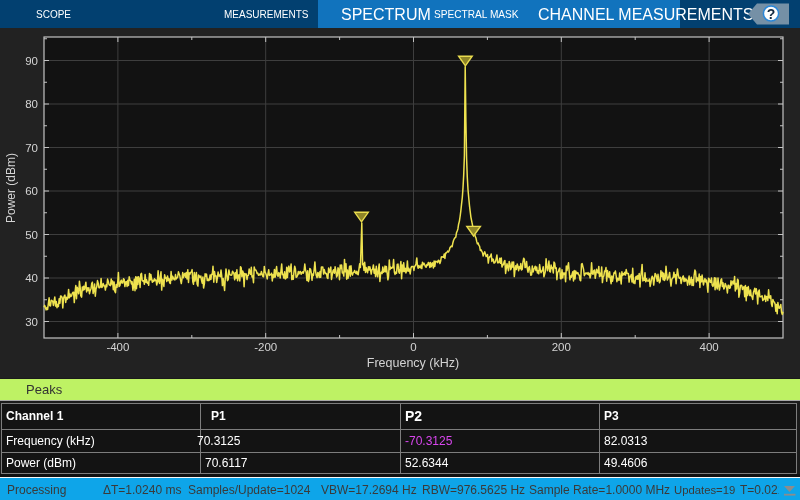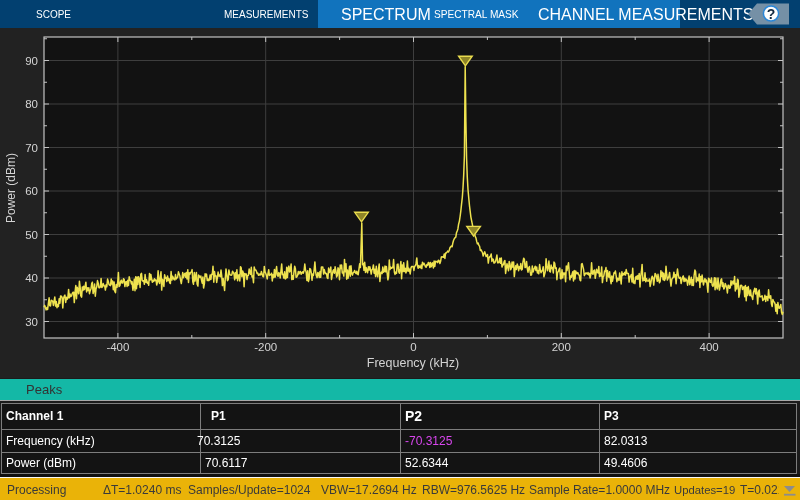--- a/index.html
+++ b/index.html
@@ -93,21 +93,21 @@
       <text x="561.3" y="351" fill="#d4d4d4" font-size="11.5" text-anchor="middle">200</text>
       <text x="709.1" y="351" fill="#d4d4d4" font-size="11.5" text-anchor="middle">400</text>
 <text x="413" y="367" fill="#d4d4d4" font-size="12.5" text-anchor="middle">Frequency (kHz)</text>
 <text x="15" y="188" fill="#d4d4d4" font-size="12" text-anchor="middle" transform="rotate(-90 15 188)">Power (dBm)</text>
 </g>
 <polyline points="44.0,307.2 44.7,305.4 45.4,307.6 46.2,309.9 46.9,307.5 47.6,309.5 48.3,304.2 49.1,297.8 49.8,305.8 50.5,305.9 51.2,300.3 51.9,300.5 52.7,301.2 53.4,305.5 54.1,300.9 54.8,297.1 55.6,306.1 56.3,301.5 57.0,307.7 57.7,304.4 58.4,306.5 59.2,298.7 59.9,303.3 60.6,295.9 61.3,296.2 62.1,297.5 62.8,308.0 63.5,298.6 64.2,296.1 64.9,295.1 65.7,302.5 66.4,297.3 67.1,299.4 67.8,298.4 68.6,289.4 69.3,297.8 70.0,294.0 70.7,296.6 71.5,296.0 72.2,293.6 72.9,292.3 73.6,292.3 74.3,302.6 75.1,291.7 75.8,285.5 76.5,298.7 77.2,287.3 78.0,290.5 78.7,293.8 79.4,281.2 80.1,286.7 80.8,295.6 81.6,297.2 82.3,287.0 83.0,290.4 83.7,286.2 84.5,289.6 85.2,286.0 85.9,282.2 86.6,291.9 87.3,287.7 88.1,290.6 88.8,287.7 89.5,293.7 90.2,290.7 91.0,288.8 91.7,283.5 92.4,282.2 93.1,293.5 93.8,290.9 94.6,284.1 95.3,296.2 96.0,288.9 96.7,287.1 97.5,280.6 98.2,283.1 98.9,287.7 99.6,287.7 100.3,287.0 101.1,278.6 101.8,287.5 102.5,286.8 103.2,283.6 104.0,285.7 104.7,285.9 105.4,290.1 106.1,284.8 106.8,286.7 107.6,279.1 108.3,281.4 109.0,284.4 109.7,285.2 110.5,285.7 111.2,279.1 111.9,283.9 112.6,281.0 113.3,289.7 114.1,281.9 114.8,291.3 115.5,292.8 116.2,284.6 117.0,287.3 117.7,282.2 118.4,272.4 119.1,286.6 119.9,285.5 120.6,281.6 121.3,280.1 122.0,283.1 122.7,283.1 123.5,278.8 124.2,279.5 124.9,286.6 125.6,282.1 126.4,281.5 127.1,286.5 127.8,280.3 128.5,285.4 129.2,276.8 130.0,280.4 130.7,280.8 131.4,283.9 132.1,281.6 132.9,290.3 133.6,286.2 134.3,279.2 135.0,290.7 135.7,276.7 136.5,288.7 137.2,277.0 137.9,284.4 138.6,276.8 139.4,279.7 140.1,287.4 140.8,274.3 141.5,273.4 142.2,280.3 143.0,281.2 143.7,280.6 144.4,284.3 145.1,274.6 145.9,282.2 146.6,279.8 147.3,283.2 148.0,282.3 148.7,285.3 149.5,273.4 150.2,279.9 150.9,274.6 151.6,279.0 152.4,282.2 153.1,280.4 153.8,281.4 154.5,278.7 155.2,280.4 156.0,280.1 156.7,285.0 157.4,282.3 158.1,270.8 158.9,281.6 159.6,283.4 160.3,276.8 161.0,271.8 161.7,290.1 162.5,279.2 163.2,281.2 163.9,286.4 164.6,274.7 165.4,278.2 166.1,277.7 166.8,281.5 167.5,275.9 168.3,280.4 169.0,278.6 169.7,283.0 170.4,283.5 171.1,271.5 171.9,280.1 172.6,276.3 173.3,277.8 174.0,279.6 174.8,279.9 175.5,274.6 176.2,278.9 176.9,278.1 177.6,277.3 178.4,271.8 179.1,274.1 179.8,275.5 180.5,279.8 181.3,283.6 182.0,278.8 182.7,272.6 183.4,277.7 184.1,274.5 184.9,273.3 185.6,277.2 186.3,272.6 187.0,278.9 187.8,269.7 188.5,282.5 189.2,272.7 189.9,274.3 190.6,272.5 191.4,271.9 192.1,269.6 192.8,281.8 193.5,284.3 194.3,272.6 195.0,281.1 195.7,276.4 196.4,272.4 197.1,284.0 197.9,286.1 198.6,275.1 199.3,276.0 200.0,277.4 200.8,276.0 201.5,280.2 202.2,283.2 202.9,276.9 203.6,288.0 204.4,283.7 205.1,273.7 205.8,276.3 206.5,274.1 207.3,280.6 208.0,279.0 208.7,280.6 209.4,280.0 210.1,275.0 210.9,279.5 211.6,274.2 212.3,274.2 213.0,266.3 213.8,282.2 214.5,271.6 215.2,276.1 215.9,275.7 216.7,282.4 217.4,277.7 218.1,272.1 218.8,275.9 219.5,275.1 220.3,276.8 221.0,270.1 221.7,275.5 222.4,285.6 223.2,278.6 223.9,284.5 224.6,290.4 225.3,277.8 226.0,269.1 226.8,275.0 227.5,280.7 228.2,279.6 228.9,269.9 229.7,274.4 230.4,274.9 231.1,275.3 231.8,274.9 232.5,271.3 233.3,272.4 234.0,274.0 234.7,279.8 235.4,272.6 236.2,278.1 236.9,269.8 237.6,280.7 238.3,275.5 239.0,274.8 239.8,280.9 240.5,266.7 241.2,267.9 241.9,276.8 242.7,271.1 243.4,272.9 244.1,286.7 244.8,273.4 245.5,274.8 246.3,274.1 247.0,279.5 247.7,275.7 248.4,275.3 249.2,268.9 249.9,272.9 250.6,274.4 251.3,267.2 252.0,276.9 252.8,276.1 253.5,282.7 254.2,266.9 254.9,269.7 255.7,269.9 256.4,271.1 257.1,273.6 257.8,273.1 258.5,275.2 259.3,275.0 260.0,273.8 260.7,274.9 261.4,271.4 262.2,274.2 262.9,276.6 263.6,276.8 264.3,266.4 265.0,271.5 265.8,273.5 266.5,275.4 267.2,278.9 267.9,274.1 268.7,269.7 269.4,275.5 270.1,274.7 270.8,274.7 271.6,273.2 272.3,281.0 273.0,274.7 273.7,277.5 274.4,269.5 275.2,277.1 275.9,270.9 276.6,266.5 277.3,275.0 278.1,276.3 278.8,272.6 279.5,273.5 280.2,278.0 280.9,271.3 281.7,264.0 282.4,274.6 283.1,274.3 283.8,278.1 284.6,271.8 285.3,279.0 286.0,278.4 286.7,267.3 287.4,277.4 288.2,268.2 288.9,266.1 289.6,272.0 290.3,270.6 291.1,264.1 291.8,279.6 292.5,275.8 293.2,279.3 293.9,272.9 294.7,266.2 295.4,268.6 296.1,277.3 296.8,276.9 297.6,275.3 298.3,271.6 299.0,273.9 299.7,271.9 300.4,271.5 301.2,274.2 301.9,273.0 302.6,271.9 303.3,273.2 304.1,270.4 304.8,264.1 305.5,270.0 306.2,272.4 306.9,280.4 307.7,270.8 308.4,281.5 309.1,279.0 309.8,268.6 310.6,269.3 311.3,273.2 312.0,280.3 312.7,274.1 313.4,275.5 314.2,269.4 314.9,261.9 315.6,271.3 316.3,275.8 317.1,277.6 317.8,272.5 318.5,273.0 319.2,277.4 320.0,271.6 320.7,277.3 321.4,267.0 322.1,267.2 322.8,267.0 323.6,274.1 324.3,269.6 325.0,272.5 325.7,273.7 326.5,273.4 327.2,277.7 327.9,278.4 328.6,268.1 329.3,272.6 330.1,270.7 330.8,267.1 331.5,279.5 332.2,275.2 333.0,270.8 333.7,269.8 334.4,273.2 335.1,266.8 335.8,270.5 336.6,276.9 337.3,275.6 338.0,267.7 338.7,269.2 339.5,279.8 340.2,265.1 340.9,268.5 341.6,265.0 342.3,272.9 343.1,272.4 343.8,276.1 344.5,259.4 345.2,271.7 346.0,263.7 346.7,279.3 347.4,270.1 348.1,278.2 348.8,272.4 349.6,266.2 350.3,276.2 351.0,265.7 351.7,273.5 352.5,275.1 353.2,272.6 353.9,272.3 354.6,270.4 355.3,272.5 356.1,273.6 356.8,271.2 357.5,274.0 358.2,274.7 359.0,268.8 359.7,263.7 360.4,267.6 361.1,245.3 361.8,223.0 362.6,264.7 363.3,263.4 364.0,270.3 364.7,262.3 365.5,272.4 366.2,267.6 366.9,270.3 367.6,272.7 368.4,266.8 369.1,270.1 369.8,266.7 370.5,269.6 371.2,274.1 372.0,269.7 372.7,269.0 373.4,264.9 374.1,273.2 374.9,269.3 375.6,276.6 376.3,266.2 377.0,273.7 377.7,276.8 378.5,269.2 379.2,264.0 379.9,281.5 380.6,273.6 381.4,272.0 382.1,273.6 382.8,267.0 383.5,272.2 384.2,271.7 385.0,266.0 385.7,271.8 386.4,266.6 387.1,272.6 387.9,279.8 388.6,276.2 389.3,260.0 390.0,269.6 390.7,267.1 391.5,268.3 392.2,267.4 392.9,267.8 393.6,259.6 394.4,272.3 395.1,274.4 395.8,272.1 396.5,273.4 397.2,264.5 398.0,264.1 398.7,271.6 399.4,273.3 400.1,268.9 400.9,261.4 401.6,278.7 402.3,265.0 403.0,271.6 403.7,262.7 404.5,271.5 405.2,268.2 405.9,273.0 406.6,270.8 407.4,260.9 408.1,271.3 408.8,268.2 409.5,270.0 410.2,273.9 411.0,267.9 411.7,266.4 412.4,266.5 413.1,266.4 413.9,270.4 414.6,266.1 415.3,265.9 416.0,263.7 416.8,257.9 417.5,266.0 418.2,268.3 418.9,265.5 419.6,267.4 420.4,267.8 421.1,265.1 421.8,268.6 422.5,262.2 423.3,264.8 424.0,263.3 424.7,264.8 425.4,266.6 426.1,267.2 426.9,264.5 427.6,265.4 428.3,262.4 429.0,263.1 429.8,267.4 430.5,262.4 431.2,266.8 431.9,264.2 432.6,262.9 433.4,268.0 434.1,261.1 434.8,266.4 435.5,261.3 436.3,261.8 437.0,261.3 437.7,262.6 438.4,260.2 439.1,260.6 439.9,263.6 440.6,261.3 441.3,257.0 442.0,256.8 442.8,257.0 443.5,257.2 444.2,254.1 444.9,258.4 445.6,253.1 446.4,252.9 447.1,252.0 447.8,251.0 448.5,252.0 449.3,250.3 450.0,247.6 450.7,246.9 451.4,246.0 452.1,246.8 452.9,242.7 453.6,240.3 454.3,238.8 455.0,237.8 455.8,237.1 456.5,232.7 457.2,230.9 457.9,228.9 458.6,224.2 459.4,221.1 460.1,216.5 460.8,211.1 461.5,204.6 462.3,197.5 463.0,187.9 463.7,175.0 464.4,155.3 465.2,66.8 465.9,121.5 466.6,158.8 467.3,177.2 468.0,189.5 468.8,198.5 469.5,205.8 470.2,211.5 470.9,217.1 471.7,221.2 472.4,224.6 473.1,228.9 473.8,230.5 474.5,233.6 475.3,236.6 476.0,238.1 476.7,241.4 477.4,243.9 478.2,243.1 478.9,245.4 479.6,246.3 480.3,250.4 481.0,249.8 481.8,251.3 482.5,252.8 483.2,256.0 483.9,253.7 484.7,251.8 485.4,253.7 486.1,256.6 486.8,255.9 487.5,254.5 488.3,263.1 489.0,258.0 489.7,256.6 490.4,256.7 491.2,253.9 491.9,261.4 492.6,259.0 493.3,259.4 494.0,263.0 494.8,262.7 495.5,261.5 496.2,258.6 496.9,255.1 497.7,262.8 498.4,262.7 499.1,262.1 499.8,258.2 500.5,263.3 501.3,258.1 502.0,267.0 502.7,264.6 503.4,264.8 504.2,261.4 504.9,260.6 505.6,273.5 506.3,268.1 507.0,263.7 507.8,267.6 508.5,270.8 509.2,261.4 509.9,263.7 510.7,269.7 511.4,267.7 512.1,261.9 512.8,267.1 513.6,261.9 514.3,276.6 515.0,269.8 515.7,265.8 516.4,269.5 517.2,264.1 517.9,265.9 518.6,270.7 519.3,266.8 520.1,268.6 520.8,263.5 521.5,270.0 522.2,269.3 522.9,262.5 523.7,258.2 524.4,259.3 525.1,267.6 525.8,267.0 526.6,261.5 527.3,268.7 528.0,272.2 528.7,267.8 529.4,266.5 530.2,271.9 530.9,275.3 531.6,274.6 532.3,265.9 533.1,272.0 533.8,269.5 534.5,268.0 535.2,266.3 535.9,270.5 536.7,267.0 537.4,273.0 538.1,270.8 538.8,273.7 539.6,264.5 540.3,269.6 541.0,272.7 541.7,271.2 542.4,270.7 543.2,266.7 543.9,276.7 544.6,274.4 545.3,271.6 546.1,258.8 546.8,265.9 547.5,270.7 548.2,267.1 548.9,261.1 549.7,271.4 550.4,272.0 551.1,265.1 551.8,268.4 552.6,267.6 553.3,272.9 554.0,262.1 554.7,263.1 555.4,268.3 556.2,267.8 556.9,279.8 557.6,272.1 558.3,271.9 559.1,269.2 559.8,268.1 560.5,278.7 561.2,278.7 562.0,269.7 562.7,278.0 563.4,272.9 564.1,274.2 564.8,273.0 565.6,281.7 566.3,266.1 567.0,270.5 567.7,266.7 568.5,262.8 569.2,271.7 569.9,279.8 570.6,275.9 571.3,277.3 572.1,274.2 572.8,271.7 573.5,280.9 574.2,270.6 575.0,278.9 575.7,270.9 576.4,272.7 577.1,273.7 577.8,272.6 578.6,274.8 579.3,275.2 580.0,280.0 580.7,280.8 581.5,264.1 582.2,263.6 582.9,266.6 583.6,269.5 584.3,275.7 585.1,274.1 585.8,273.0 586.5,273.1 587.2,274.2 588.0,272.5 588.7,274.9 589.4,273.4 590.1,277.9 590.8,274.8 591.6,262.7 592.3,273.5 593.0,274.3 593.7,270.8 594.5,270.0 595.2,278.3 595.9,274.3 596.6,269.2 597.3,272.2 598.1,272.9 598.8,266.4 599.5,276.6 600.2,273.2 601.0,276.0 601.7,266.9 602.4,282.6 603.1,276.8 603.8,276.2 604.6,270.9 605.3,271.2 606.0,267.6 606.7,281.2 607.5,270.6 608.2,275.5 608.9,277.2 609.6,271.7 610.3,278.5 611.1,283.7 611.8,276.0 612.5,281.2 613.2,277.4 614.0,272.8 614.7,273.1 615.4,271.0 616.1,275.5 616.9,281.7 617.6,278.2 618.3,279.0 619.0,280.4 619.7,272.9 620.5,277.9 621.2,283.9 621.9,271.8 622.6,275.6 623.4,273.5 624.1,274.7 624.8,272.3 625.5,275.1 626.2,269.6 627.0,273.4 627.7,273.6 628.4,273.5 629.1,282.1 629.9,276.3 630.6,276.7 631.3,274.6 632.0,281.9 632.7,268.2 633.5,283.1 634.2,281.3 634.9,283.6 635.6,277.2 636.4,276.3 637.1,279.3 637.8,275.6 638.5,279.0 639.2,273.6 640.0,286.9 640.7,276.4 641.4,271.7 642.1,264.4 642.9,280.9 643.6,278.5 644.3,280.3 645.0,272.8 645.7,281.8 646.5,278.8 647.2,280.9 647.9,281.1 648.6,281.1 649.4,278.9 650.1,286.4 650.8,283.4 651.5,278.8 652.2,276.2 653.0,277.8 653.7,285.1 654.4,279.2 655.1,273.4 655.9,274.6 656.6,277.5 657.3,281.3 658.0,274.3 658.7,280.0 659.5,282.7 660.2,281.1 660.9,270.7 661.6,276.5 662.4,272.2 663.1,279.8 663.8,273.3 664.5,280.4 665.3,278.4 666.0,266.2 666.7,274.2 667.4,280.1 668.1,278.3 668.9,276.4 669.6,272.4 670.3,280.3 671.0,286.1 671.8,279.4 672.5,278.1 673.2,277.7 673.9,272.2 674.6,276.9 675.4,274.7 676.1,283.7 676.8,274.7 677.5,269.0 678.3,275.3 679.0,277.8 679.7,278.3 680.4,277.4 681.1,283.5 681.9,279.8 682.6,277.2 683.3,276.0 684.0,281.5 684.8,278.2 685.5,281.0 686.2,279.2 686.9,280.5 687.6,285.2 688.4,280.1 689.1,276.1 689.8,284.7 690.5,281.4 691.3,277.3 692.0,285.4 692.7,279.7 693.4,285.5 694.1,275.5 694.9,270.1 695.6,271.5 696.3,282.0 697.0,277.6 697.8,280.6 698.5,280.8 699.2,274.1 699.9,287.5 700.6,276.6 701.4,281.8 702.1,275.1 702.8,280.9 703.5,284.9 704.3,280.6 705.0,278.6 705.7,281.9 706.4,279.9 707.1,284.7 707.9,292.2 708.6,278.3 709.3,279.3 710.0,282.0 710.8,282.4 711.5,278.1 712.2,285.1 712.9,286.4 713.7,284.1 714.4,277.8 715.1,289.8 715.8,278.0 716.5,286.6 717.3,288.9 718.0,278.0 718.7,284.5 719.4,290.1 720.2,285.9 720.9,280.0 721.6,278.9 722.3,286.5 723.0,282.8 723.8,289.0 724.5,287.9 725.2,283.4 725.9,285.3 726.7,287.7 727.4,293.0 728.1,285.2 728.8,285.5 729.5,288.3 730.3,287.8 731.0,280.8 731.7,285.1 732.4,282.2 733.2,281.0 733.9,284.0 734.6,276.4 735.3,291.0 736.0,283.6 736.8,289.0 737.5,279.2 738.2,280.1 738.9,297.2 739.7,292.9 740.4,285.6 741.1,285.2 741.8,285.6 742.5,289.6 743.3,287.4 744.0,286.7 744.7,296.7 745.4,285.4 746.2,300.7 746.9,287.6 747.6,295.5 748.3,286.5 749.0,292.2 749.8,295.5 750.5,289.9 751.2,296.0 751.9,296.2 752.7,299.4 753.4,292.5 754.1,290.4 754.8,288.3 755.5,294.0 756.3,288.8 757.0,293.9 757.7,303.9 758.4,292.0 759.2,290.0 759.9,296.8 760.6,296.7 761.3,296.6 762.1,295.8 762.8,300.6 763.5,299.3 764.2,299.0 764.9,295.3 765.7,301.5 766.4,296.4 767.1,296.6 767.8,300.6 768.6,289.7 769.3,297.7 770.0,298.1 770.7,295.8 771.4,303.7 772.2,306.5 772.9,299.4 773.6,301.5 774.3,302.0 775.1,303.9 775.8,311.2 776.5,304.4 777.2,313.8 777.9,302.5 778.7,307.9 779.4,308.2 780.1,306.4 780.8,304.5 781.6,312.6 782.3,314.4 783.0,311.8" fill="none" stroke="#eee24f" stroke-width="1.5" stroke-linejoin="round"></polyline>
 <path d="M 458.59999999999997 56.2 L 472.2 56.2 L 465.4 65.8 Z" fill="#8f8528" stroke="#e9dc4e" stroke-width="1.4" stroke-linejoin="miter"></path>
     <path d="M 354.7 212.3 L 368.3 212.3 L 361.5 221.9 Z" fill="#8f8528" stroke="#e9dc4e" stroke-width="1.4" stroke-linejoin="miter"></path>
     <path d="M 466.8 226.4 L 480.40000000000003 226.4 L 473.6 236.0 Z" fill="#8f8528" stroke="#e9dc4e" stroke-width="1.4" stroke-linejoin="miter"></path>
 </svg>
-<div style="position:absolute;left:0;top:379px;width:800px;height:22px;background:#14b8a6;border-bottom:1px solid #a8a8a8;box-sizing:border-box">
+<div style="position:absolute;left:0;top:379px;width:800px;height:22px;background:#bef264;border-bottom:1px solid #a8a8a8;box-sizing:border-box">
     <span style="position:absolute;left:26px;top:3px;color:#333;font-size:13px">Peaks</span>
   </div>
 <div style="position:absolute;left:1px;top:403px;width:796px;height:71px;background:#131313"></div>
 <div style="position:absolute;left:1px;top:403px;width:796px;height:1px;background:#7d7d7d"></div>
 <div style="position:absolute;left:1px;top:429px;width:796px;height:1px;background:#7d7d7d"></div>
 <div style="position:absolute;left:1px;top:452px;width:796px;height:1px;background:#7d7d7d"></div>
 <div style="position:absolute;left:1px;top:473px;width:796px;height:1px;background:#7d7d7d"></div>
 <div style="position:absolute;left:1px;top:403px;width:1px;height:71px;background:#7d7d7d"></div>
 <div style="position:absolute;left:200px;top:403px;width:1px;height:71px;background:#7d7d7d"></div>
 <div style="position:absolute;left:400px;top:403px;width:1px;height:71px;background:#7d7d7d"></div>
@@ -119,21 +119,21 @@
 <div style="position:absolute;left:604px;top:403px;height:26px;line-height:27px;color:#fff;font-size:12px;font-weight:bold;white-space:nowrap">P3</div>
 <div style="position:absolute;left:6px;top:429px;height:23px;line-height:24px;color:#fff;font-size:12px;font-weight:normal;white-space:nowrap">Frequency (kHz)</div>
 <div style="position:absolute;left:197px;top:429px;height:23px;line-height:24px;color:#fff;font-size:12px;font-weight:normal;white-space:nowrap">70.3125</div>
 <div style="position:absolute;left:405px;top:429px;height:23px;line-height:24px;color:#d946ef;font-size:12px;font-weight:normal;white-space:nowrap">-70.3125</div>
 <div style="position:absolute;left:604px;top:429px;height:23px;line-height:24px;color:#fff;font-size:12px;font-weight:normal;white-space:nowrap">82.0313</div>
 <div style="position:absolute;left:6px;top:452px;height:21px;line-height:22px;color:#fff;font-size:12px;font-weight:normal;white-space:nowrap">Power (dBm)</div>
 <div style="position:absolute;left:205px;top:452px;height:21px;line-height:22px;color:#fff;font-size:12px;font-weight:normal;white-space:nowrap">70.6117</div>
 <div style="position:absolute;left:405px;top:452px;height:21px;line-height:22px;color:#fff;font-size:12px;font-weight:normal;white-space:nowrap">52.6344</div>
 <div style="position:absolute;left:604px;top:452px;height:21px;line-height:22px;color:#fff;font-size:12px;font-weight:normal;white-space:nowrap">49.4606</div>
 <div style="position:absolute;left:0;top:474px;width:800px;height:3px;background:#101010"></div>
-<div style="position:absolute;left:0;top:477px;width:800px;height:23px;background:#eab308;border-top:1px solid #f8f8f8;box-sizing:border-box;color:#3a3a3a;font-size:12px">
+<div style="position:absolute;left:0;top:477px;width:800px;height:23px;background:#0ea5e9;border-top:1px solid #f8f8f8;box-sizing:border-box;color:#3a3a3a;font-size:12px">
 <span style="position:absolute;left:7px;top:0;line-height:25px">Processing</span>
 <div style="position:absolute;left:0;top:0;width:779px;height:23px;overflow:hidden">
       <span style="position:absolute;left:103px;top:0;line-height:25px">ΔT=1.0240 ms</span>
       <span style="position:absolute;left:188px;top:0;line-height:25px">Samples/Update=1024</span>
       <span style="position:absolute;left:321px;top:0;line-height:25px">VBW=17.2694 Hz</span>
       <span style="position:absolute;left:422px;top:0;line-height:25px">RBW=976.5625 Hz</span>
       <span style="position:absolute;left:529px;top:0;line-height:25px">Sample Rate=1.0000 MHz</span>
       <span style="position:absolute;left:674px;top:0;line-height:25px"><span style="font-size:11.3px">Updates=19</span></span>
       <span style="position:absolute;left:740px;top:0;line-height:25px">T=0.0213</span>
     </div>

